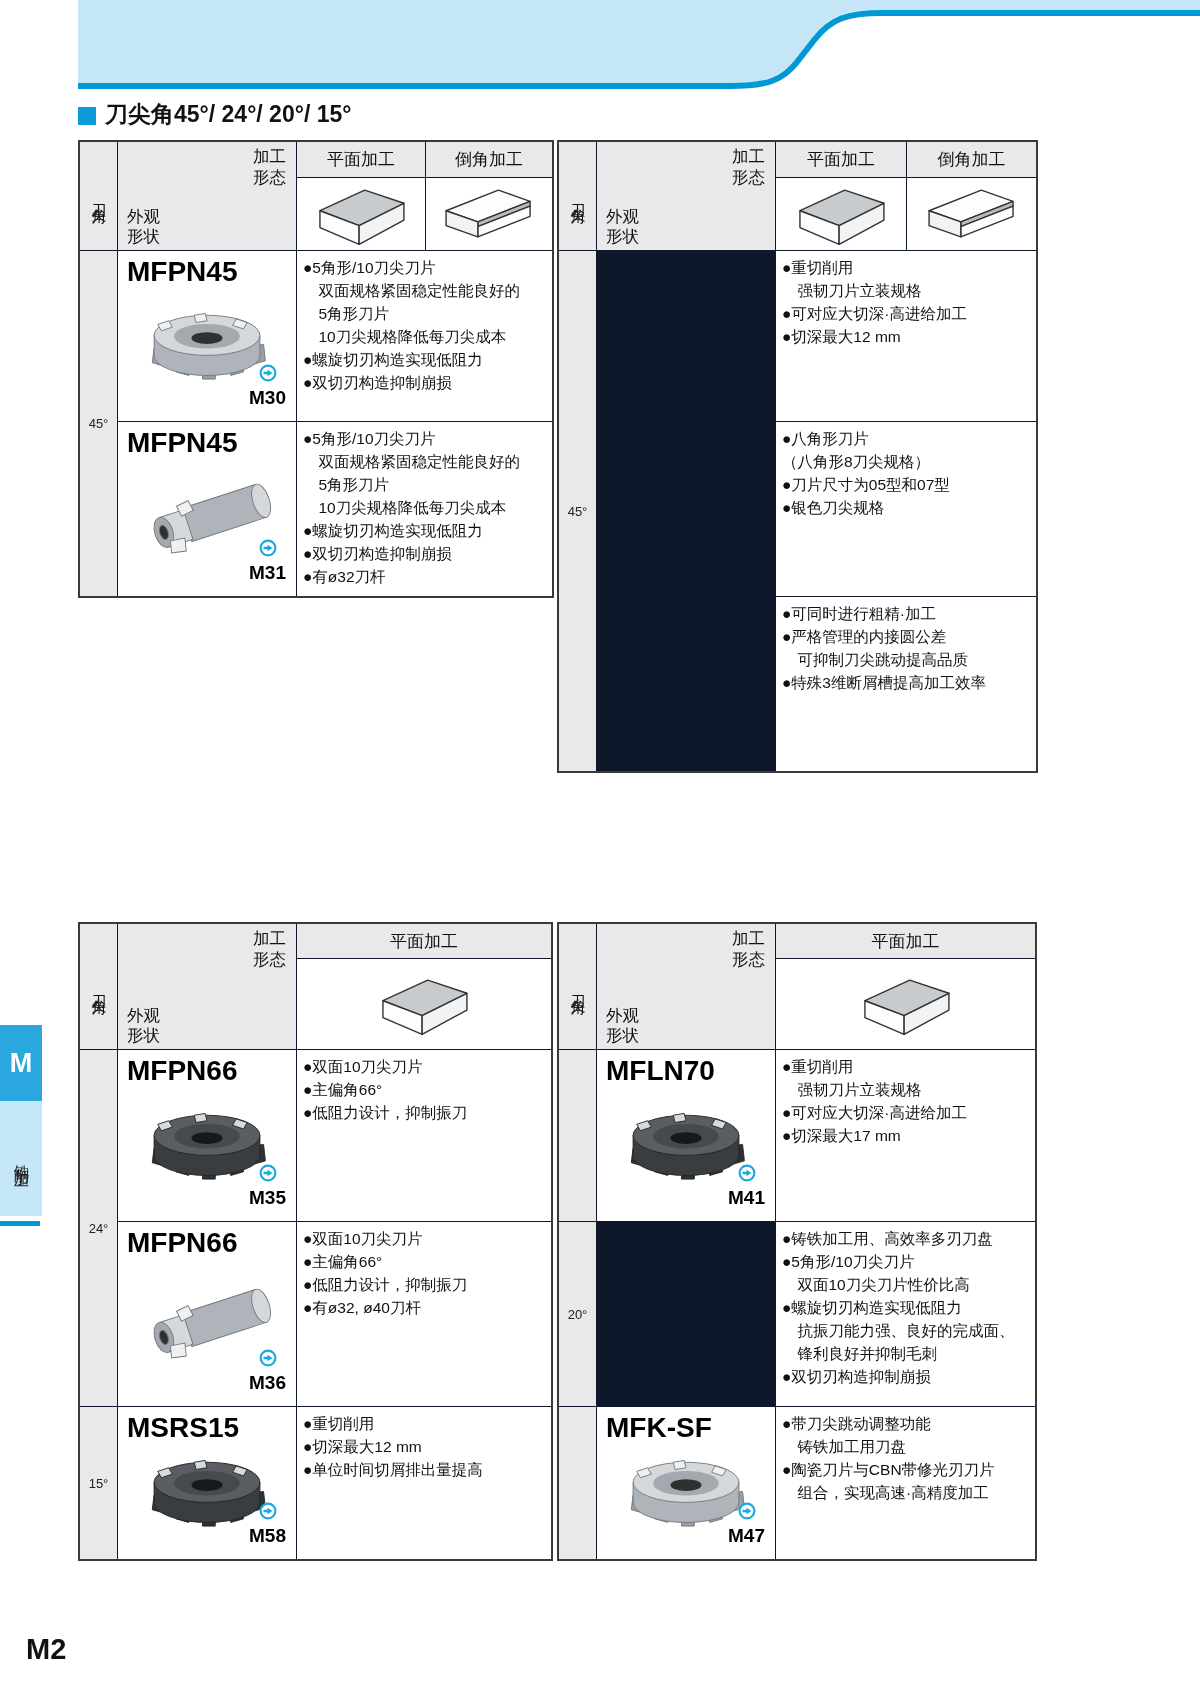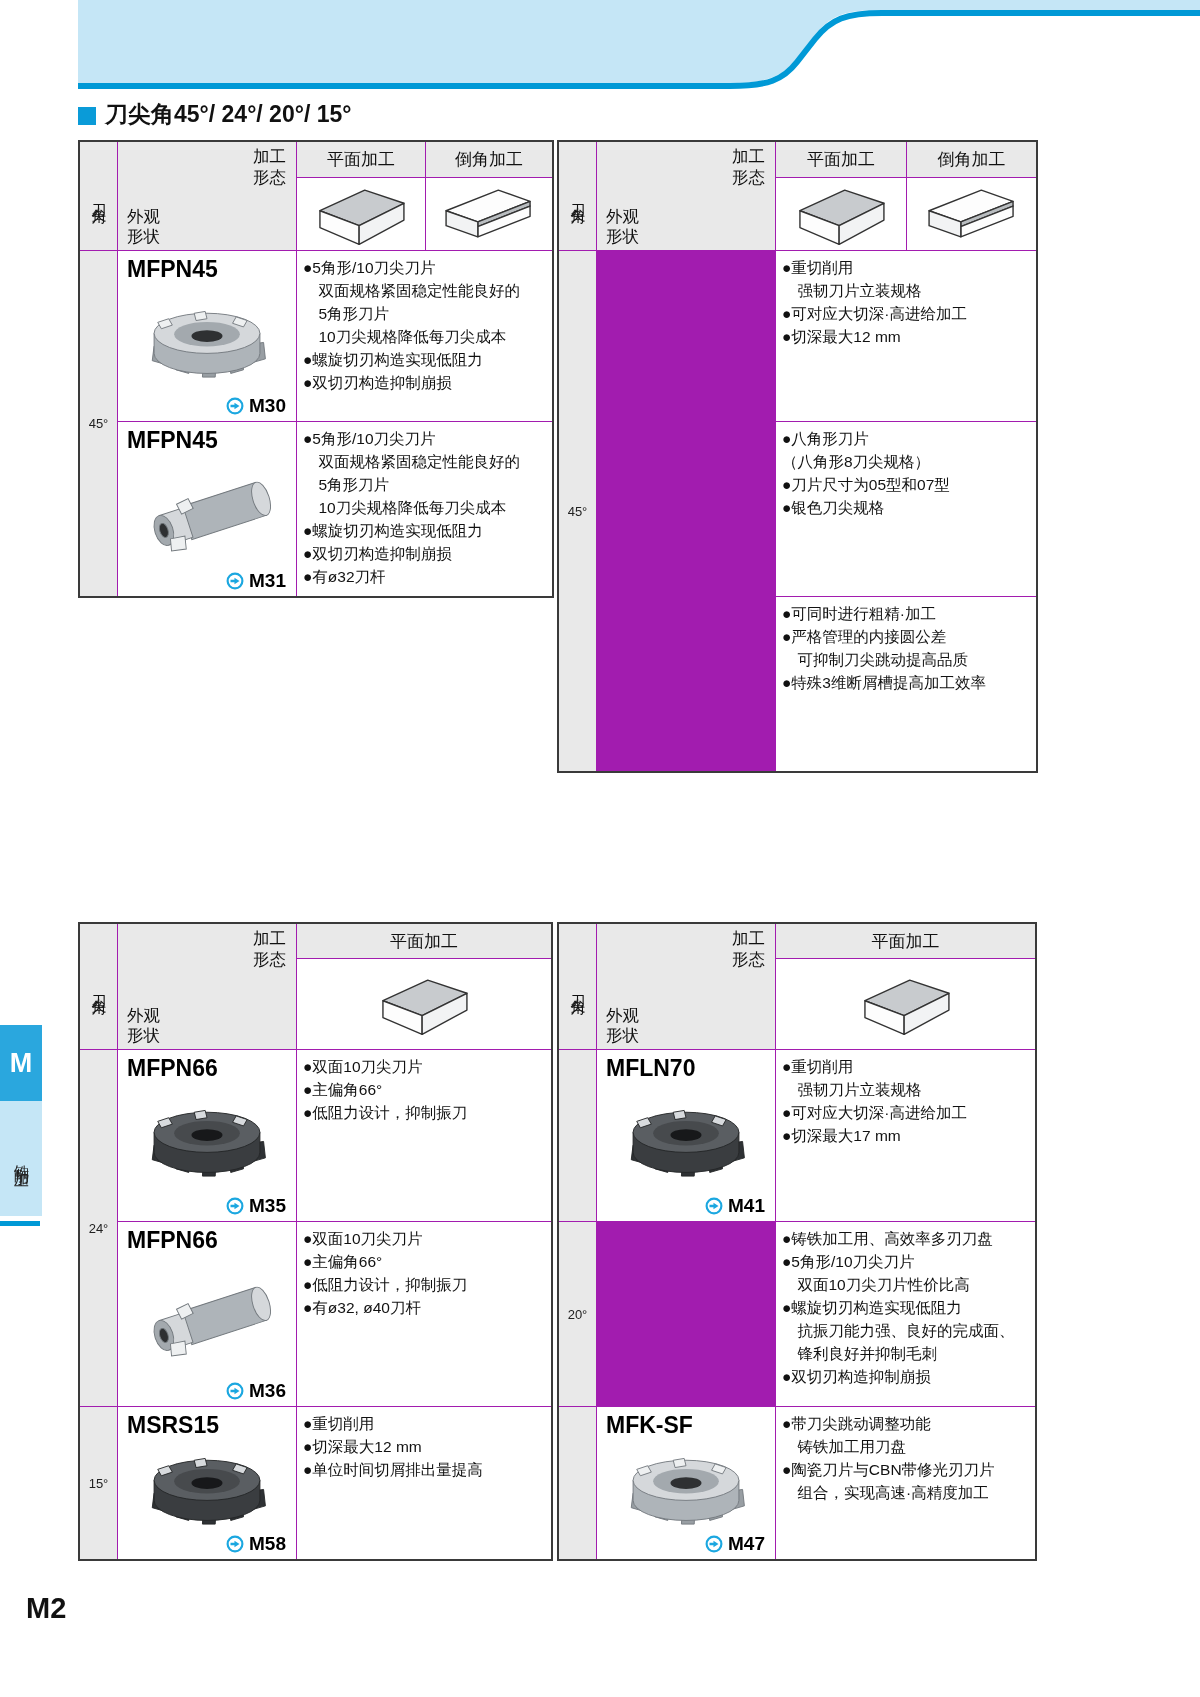--- a/index.html
+++ b/index.html
@@ -10,55 +10,55 @@
   .band{position:absolute;left:78px;top:0;width:1122px;height:92px;}
   .band svg{position:absolute;left:0;top:0;}
   .band-title{position:absolute;left:17px;top:20px;font-size:35px;font-weight:bold;color:#1a1a1a;letter-spacing:1px;}
 
   
   .sec{position:absolute;left:78px;top:99px;display:flex;align-items:center;gap:9px;}
   .sec-sq{width:18px;height:18px;background:#0a9bd8;margin-top:2px;}
   .sec-title{font-size:23px;font-weight:bold;color:#111;}
 
   
-  .tbl{position:absolute;display:grid;gap:1px;background:#a21caf;border:2px solid #3a3a3a;}
+  .tbl{position:absolute;display:grid;gap:1px;background:#0f172a;border:2px solid #3a3a3a;}
   .cell{background:#fff;position:relative;overflow:hidden;}
   .cell.gray{background:#e9e9e9;}
   .vhead{display:flex;align-items:center;justify-content:center;}
   .vtext{writing-mode:vertical-rl;text-orientation:upright;font-size:15px;letter-spacing:2px;color:#111;}
   .corner{display:flex;flex-direction:column;justify-content:space-between;
     background-image:linear-gradient(to bottom right,rgba(0,0,0,0) 49.6%,#555 49.6%,#555 50.3%,rgba(0,0,0,0) 50.3%);}
   .corner-a{align-self:flex-end;text-align:left;white-space:pre-line;font-size:16.5px;line-height:1.25;color:#111;padding:4px 10px 0 0;}
   .corner-b{align-self:flex-start;white-space:pre-line;font-size:16.5px;line-height:1.25;color:#111;padding:0 0 3px 9px;}
   .chead{display:flex;align-items:center;justify-content:center;font-size:17px;color:#111;}
   .imgcell{display:flex;align-items:center;justify-content:center;}
   .blocksvg{width:112px;height:auto;}
   .acell{display:flex;align-items:center;justify-content:center;font-size:13px;color:#222;}
   .pcell{display:flex;flex-direction:column;}
-  .pname{font-size:23px;font-weight:bold;color:#000;padding:5px 9px 0 9px;}
+  .pname{font-size:28px;font-weight:bold;color:#000;padding:5px 9px 0 9px;}
   .photo{flex:1;display:flex;align-items:center;justify-content:center;padding-bottom:20px;}
   .phsvg{width:146px;height:auto;}
-  .plink{position:absolute;bottom:4px;right:10px;display:flex;align-items:center;gap:5px;cursor:pointer;}
+  .plink{position:absolute;bottom:12px;right:10px;display:flex;align-items:center;gap:5px;cursor:pointer;flex-direction:column;}
   .linkicon{width:18px;height:18px;}
   .pcode{font-size:19px;font-weight:bold;color:#000;}
   .dcell{white-space:pre-wrap;font-size:15.5px;line-height:23px;color:#111;padding:5px 4px 4px 6px;}
 
   
   .ph-disc-light,.ph-shank-light{--c-top:#d5d8db;--c-side:#aeb4b9;--c-recess:#a3a9ae;--c-hole:#2e3032;--c-teeth:#989ea3;--c-insert:#eef0f1;--c-line:#72787d;}
   .ph-disc-dark{--c-top:#5a5e62;--c-side:#3a3d40;--c-recess:#474a4d;--c-hole:#17181a;--c-teeth:#2e3134;--c-insert:#d7dadd;--c-line:#232527;}
 
   
   .side-m{position:absolute;left:0;top:1025px;width:42px;height:76px;background:#2aa7de;color:#fff;
     display:flex;align-items:center;justify-content:center;font-size:27px;font-weight:bold;}
   .side-cat{position:absolute;left:0;top:1101px;width:42px;height:115px;background:#c5e6f6;
     display:flex;align-items:center;justify-content:center;}
   .side-cat span{writing-mode:vertical-rl;text-orientation:upright;font-size:15px;letter-spacing:3px;color:#222;}
   .side-line{position:absolute;left:0;top:1221px;width:40px;height:5px;background:#0099d6;}
 
-  .pageno{position:absolute;left:26px;top:1592px;font-size:29px;font-weight:bold;color:#111;}
+  .pageno{position:absolute;left:26px;top:1633px;font-size:29px;font-weight:bold;color:#111;}
 </style>
 </head>
 <body>
 
 <svg width="0" height="0" style="position:absolute" aria-hidden="true">
   <defs>
     <symbol id="sym-disc" viewBox="0 0 160 104">
       <g fill="var(--c-teeth,#8f959a)" stroke="var(--c-line,#6b7075)" stroke-width="1">
         <polygon points="22,56 36,56 34,76 20,72"></polygon>
         <polygon points="48,66 62,68 60,86 46,82"></polygon>

